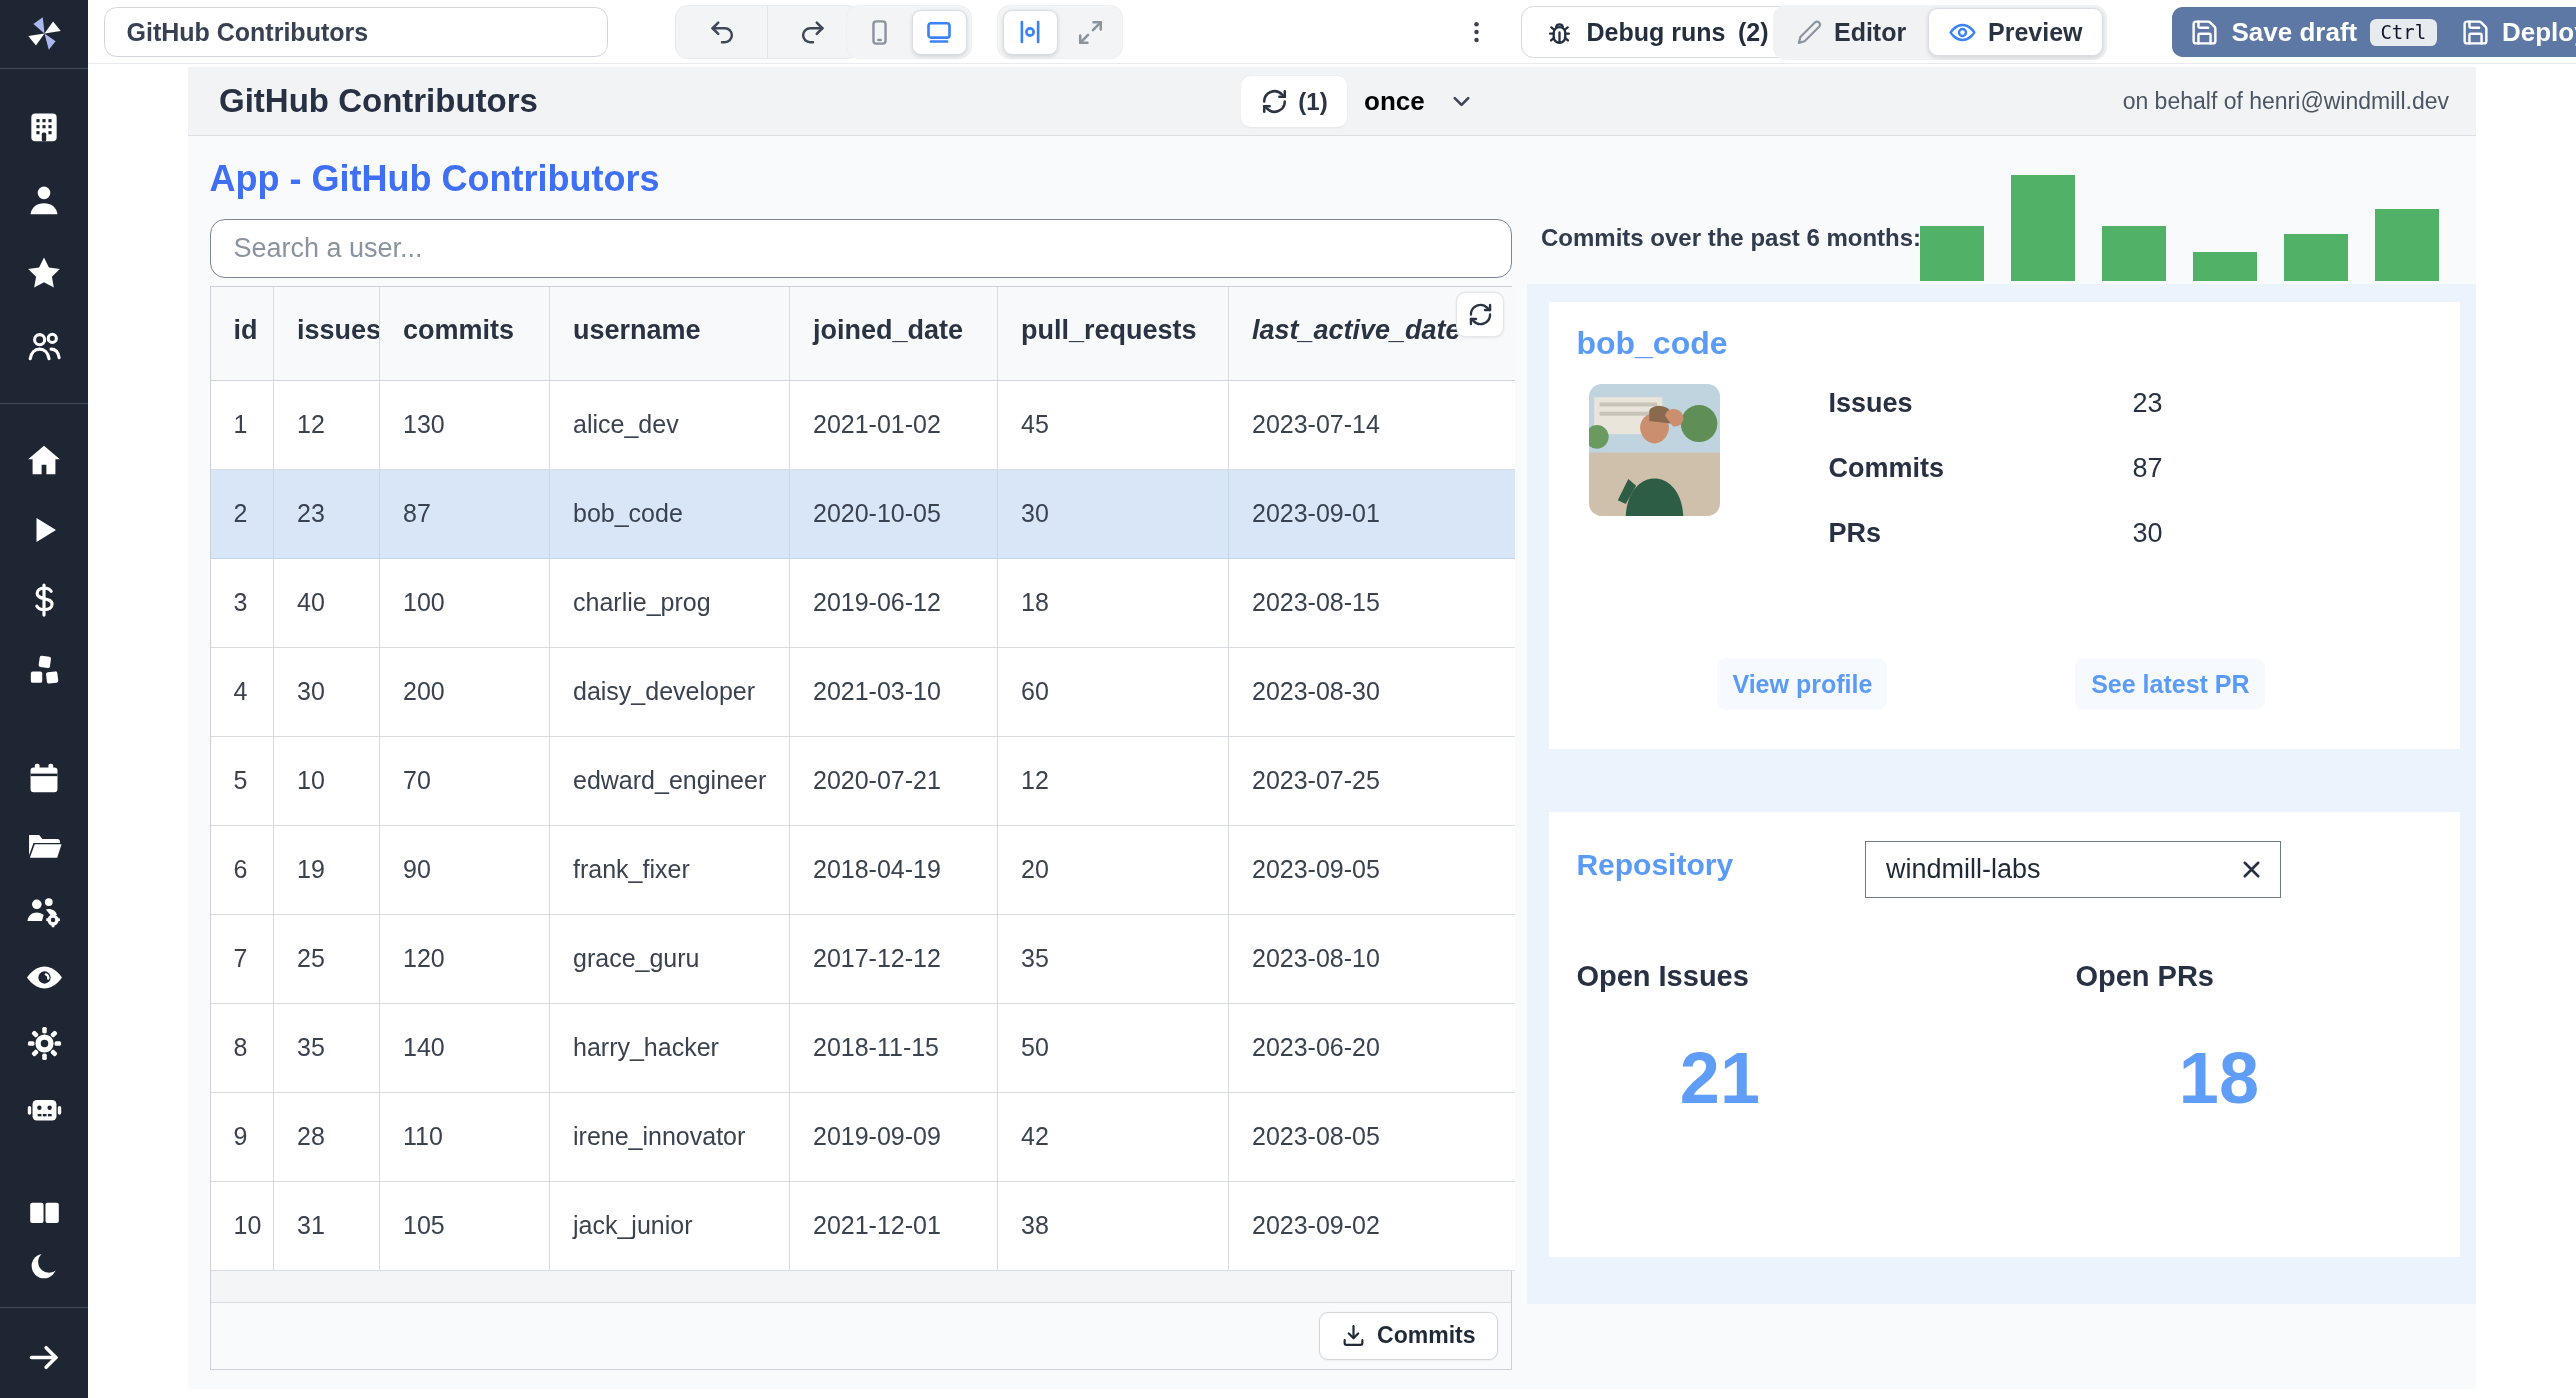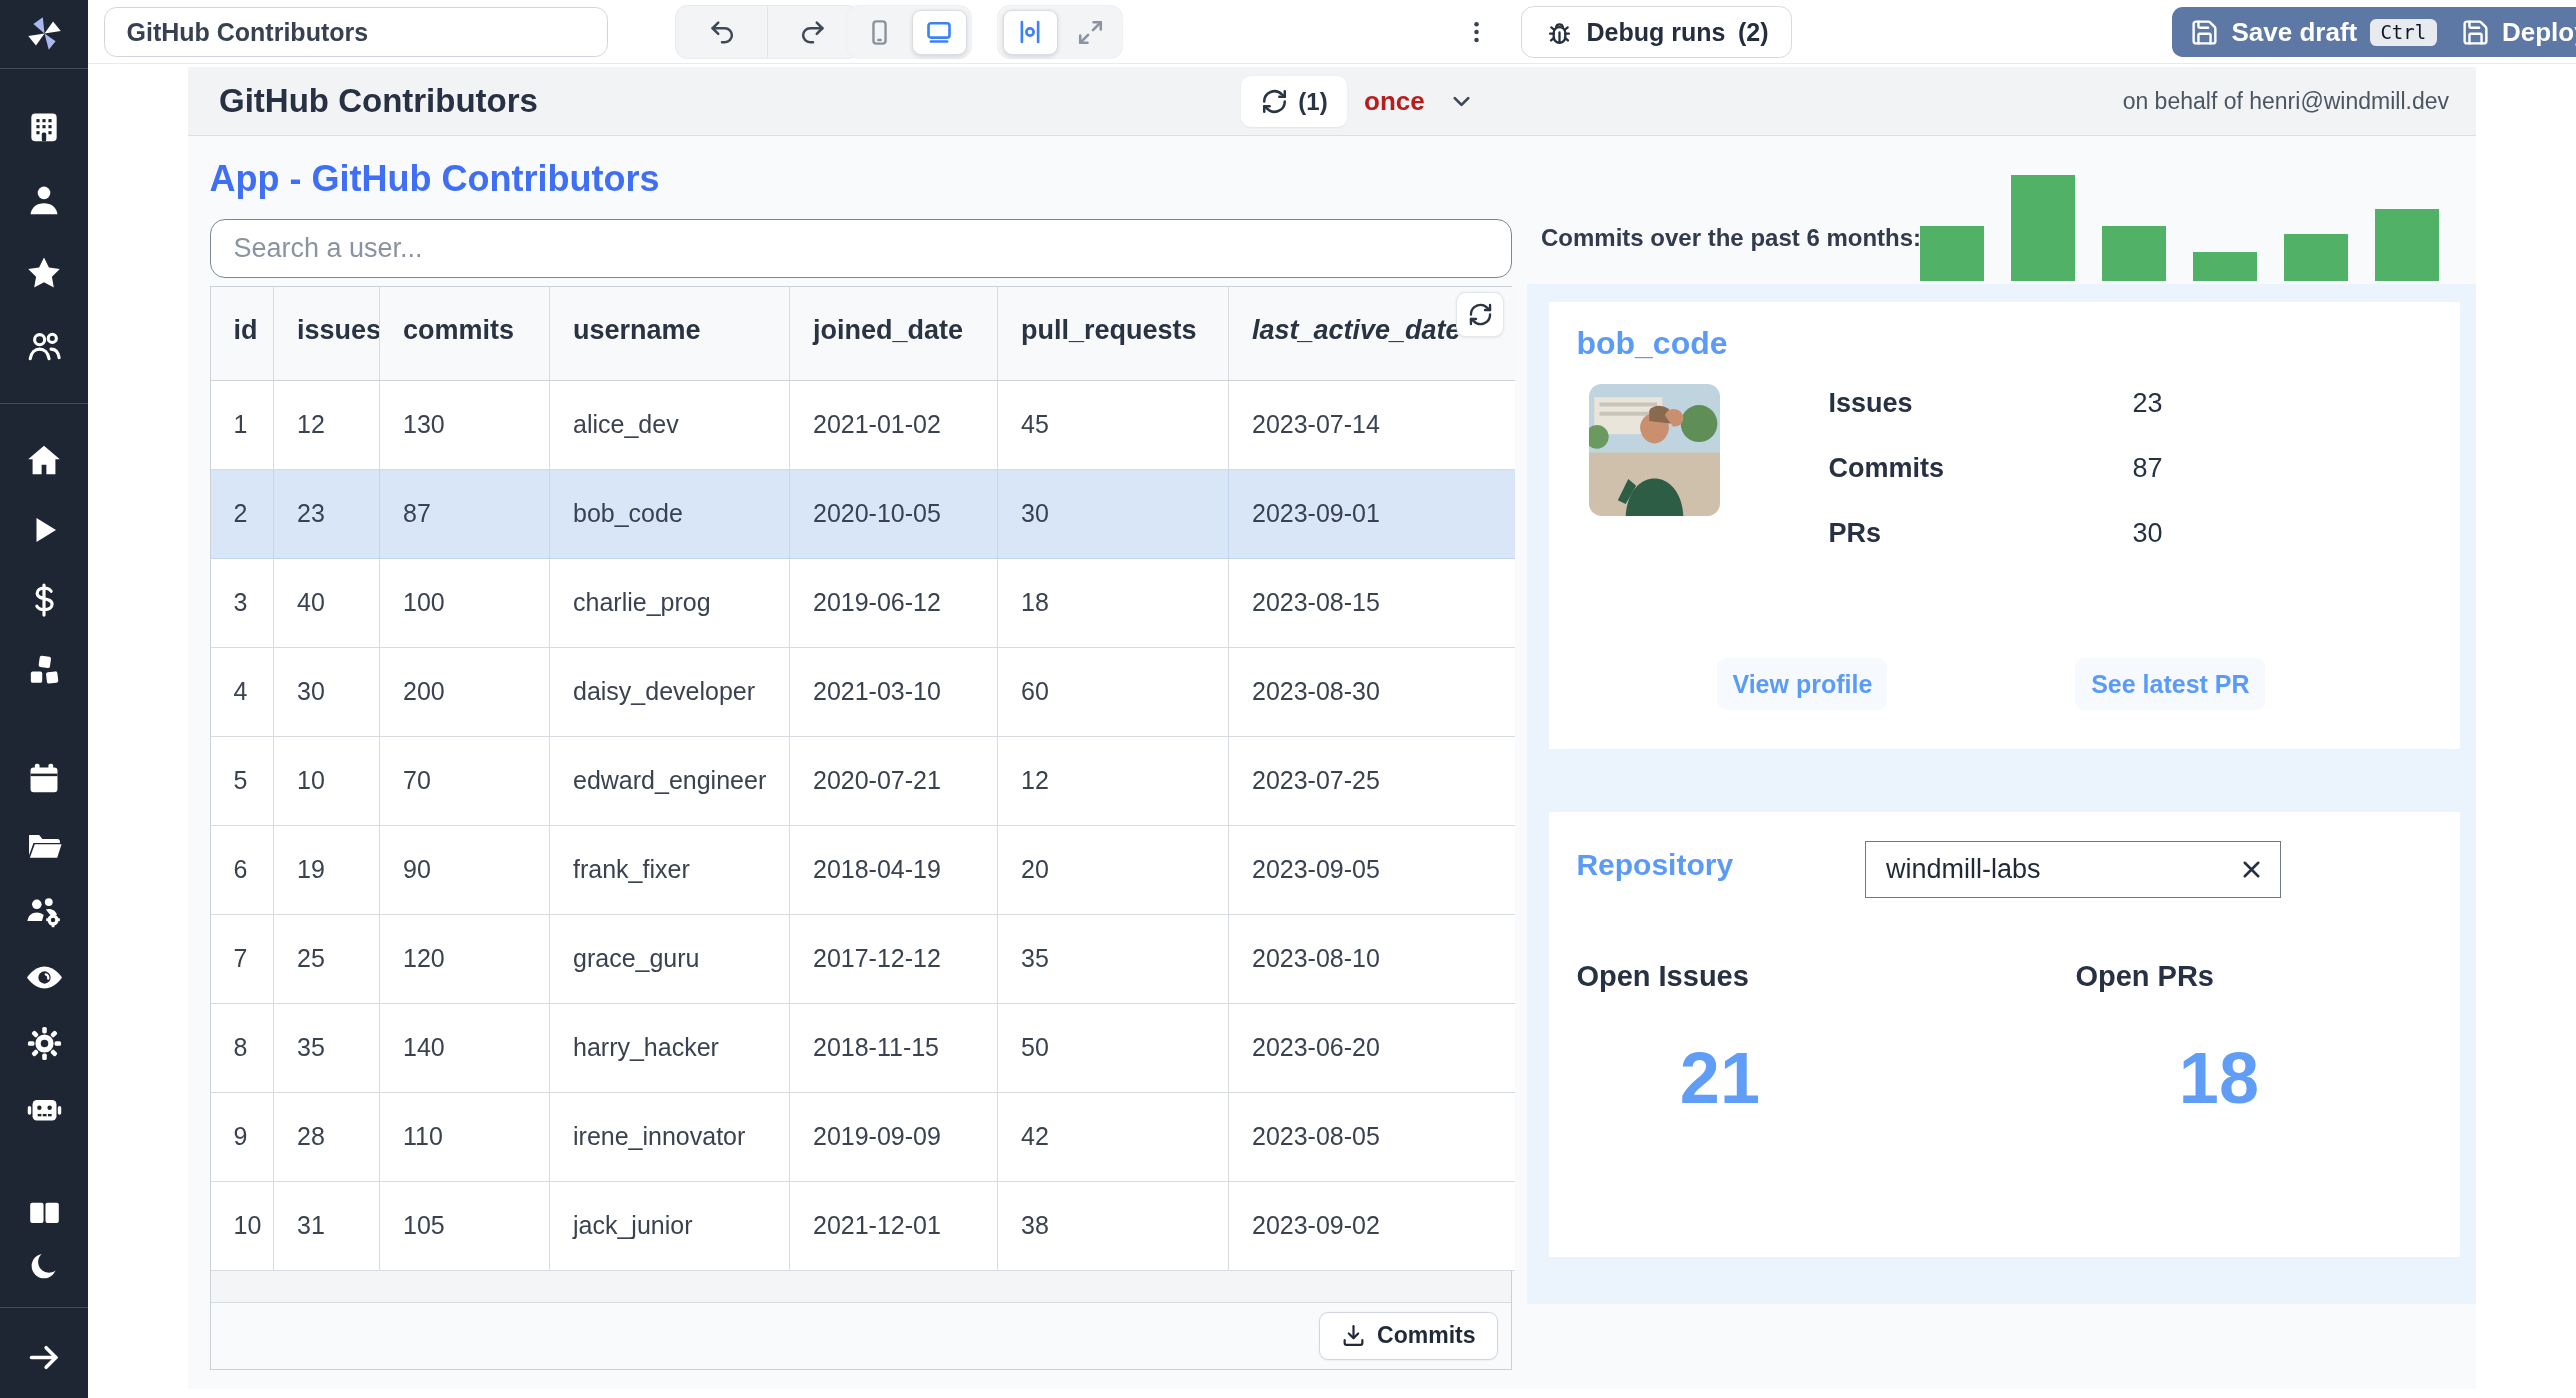--- a/index.html
+++ b/index.html
@@ -53,21 +53,21 @@
 
   
   .app-header { position: absolute; left: 188px; top: 67px; width: 2288px; height: 69px;
     background: #f2f3f5; border-bottom: 0.9px solid #dcdfe3; }
   .app-title { position: absolute; left: 31px; top: 15px; font-size: 33px; font-weight: 800; color: #273143; }
   .refresh-pill { position: absolute; left: 1053px; top: 9px; width: 106px; height: 51px; background: #fff;
     border-radius: 9.8px; display: flex; align-items: center; justify-content: center; gap: 9px;
     font-size: 24px; font-weight: 700; color: #2b3444; cursor: pointer; box-shadow: 0 0.9px 1.8px rgba(0,0,0,.06); }
   .once-wrap { position: absolute; left: 1176px; top: 0; height: 69px; display: flex; align-items: center;
     gap: 23px; cursor: pointer; }
-  .once-label { font-size: 26px; font-weight: 600; color: #b91c1c; }
+  .once-label { font-size: 26px; font-weight: 600; color: #000000; }
   .on-behalf { position: absolute; right: 27px; top: 0; height: 69px; display: flex; align-items: center;
     font-size: 23px; color: #4b5563; }
 
   
   .canvas { position: absolute; left: 188px; top: 136px; width: 2288px; height: 1253px; background: #f8fafc; }
   .page-heading { position: absolute; left: 21.5px; top: 21.5px; font-size: 36px; font-weight: 800; color: #3e6ff4; }
   .search-input { position: absolute; left: 21.5px; top: 83px; width: 1302px; height: 59px; background: #fff;
     border: 1.8px solid #7a8694; border-radius: 15px; padding: 0 23px; font-size: 27px; color: #1f2937;
     font-family: "Liberation Sans", sans-serif; outline: none; }
   .search-input::placeholder { color: #8a93a0; }
@@ -351,20 +351,35 @@
       <svg class="icn" width="29" height="29" viewBox="0 0 24 24" fill="none" stroke="#252e3e" stroke-width="1.9" stroke-linecap="round">
           <path d="M12 20.5a4.8 4.8 0 0 0 4.8-4.8v-3.4a4.8 4.8 0 0 0-9.6 0v3.4A4.8 4.8 0 0 0 12 20.5Z"></path>
           <path d="M12 20.5v-8.6"></path>
           <path d="M7.2 13H4.2M7.5 16.4 5 18.6M7.6 9.6 5.2 7.8M16.8 13h3M16.5 16.4l2.5 2.2M16.4 9.6l2.4-1.8"></path>
           <path d="M9.2 7.4a2.9 2.9 0 0 1 5.6 0"></path>
         </svg>
       <span>Debug runs</span>
       <span class="debug-count">(2)</span>
     </div>
 
+    <div class="tb-abs edit-preview">
+      <div class="ep-item">
+        <svg class="icn" width="27" height="27" viewBox="0 0 24 24" fill="none" stroke="#8a93a0" stroke-width="1.9" stroke-linejoin="round">
+            <path d="M16.8 3.2a2.6 2.6 0 0 1 3.7 3.7L7.6 19.8 2.5 21.2l1.4-5.1Z"></path>
+          </svg>
+        <span>Editor</span>
+      </div>
+      <div class="ep-item active">
+        <svg class="icn" width="29" height="29" viewBox="0 0 24 24" fill="none" stroke="#3b82f6" stroke-width="2">
+            <path d="M2.2 12S5.8 5.8 12 5.8 21.8 12 21.8 12 18.2 18.2 12 18.2 2.2 12 2.2 12z"></path>
+            <circle cx="12" cy="12" r="2.9"></circle>
+          </svg>
+        <span>Preview</span>
+      </div>
+    </div>
 
     <div class="tb-abs primary-btn save-btn">
       <svg class="icn" width="29" height="29" viewBox="0 0 24 24" fill="none" stroke="#fff" stroke-width="2" stroke-linecap="round" stroke-linejoin="round">
           <path d="M15.2 3H5a2 2 0 0 0-2 2v14a2 2 0 0 0 2 2h14a2 2 0 0 0 2-2V8.8a2 2 0 0 0-.6-1.4l-3.8-3.8A2 2 0 0 0 15.2 3z"></path>
           <path d="M17 21v-7a1 1 0 0 0-1-1H8a1 1 0 0 0-1 1v7"></path>
           <path d="M7 3v4a1 1 0 0 0 1 1h7"></path>
         </svg>
       <span>Save draft</span>
       <span class="kbd">Ctrl</span>
       <span class="kbd short">S</span>

